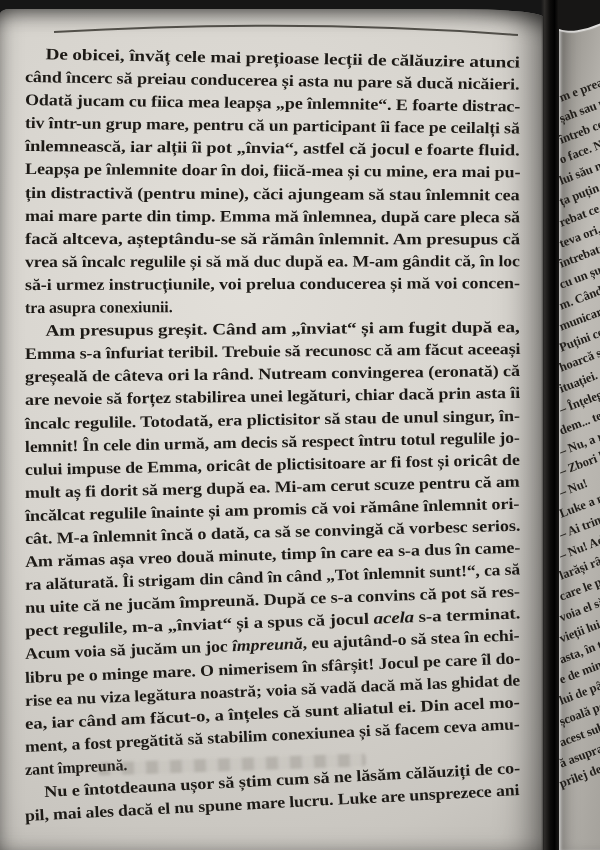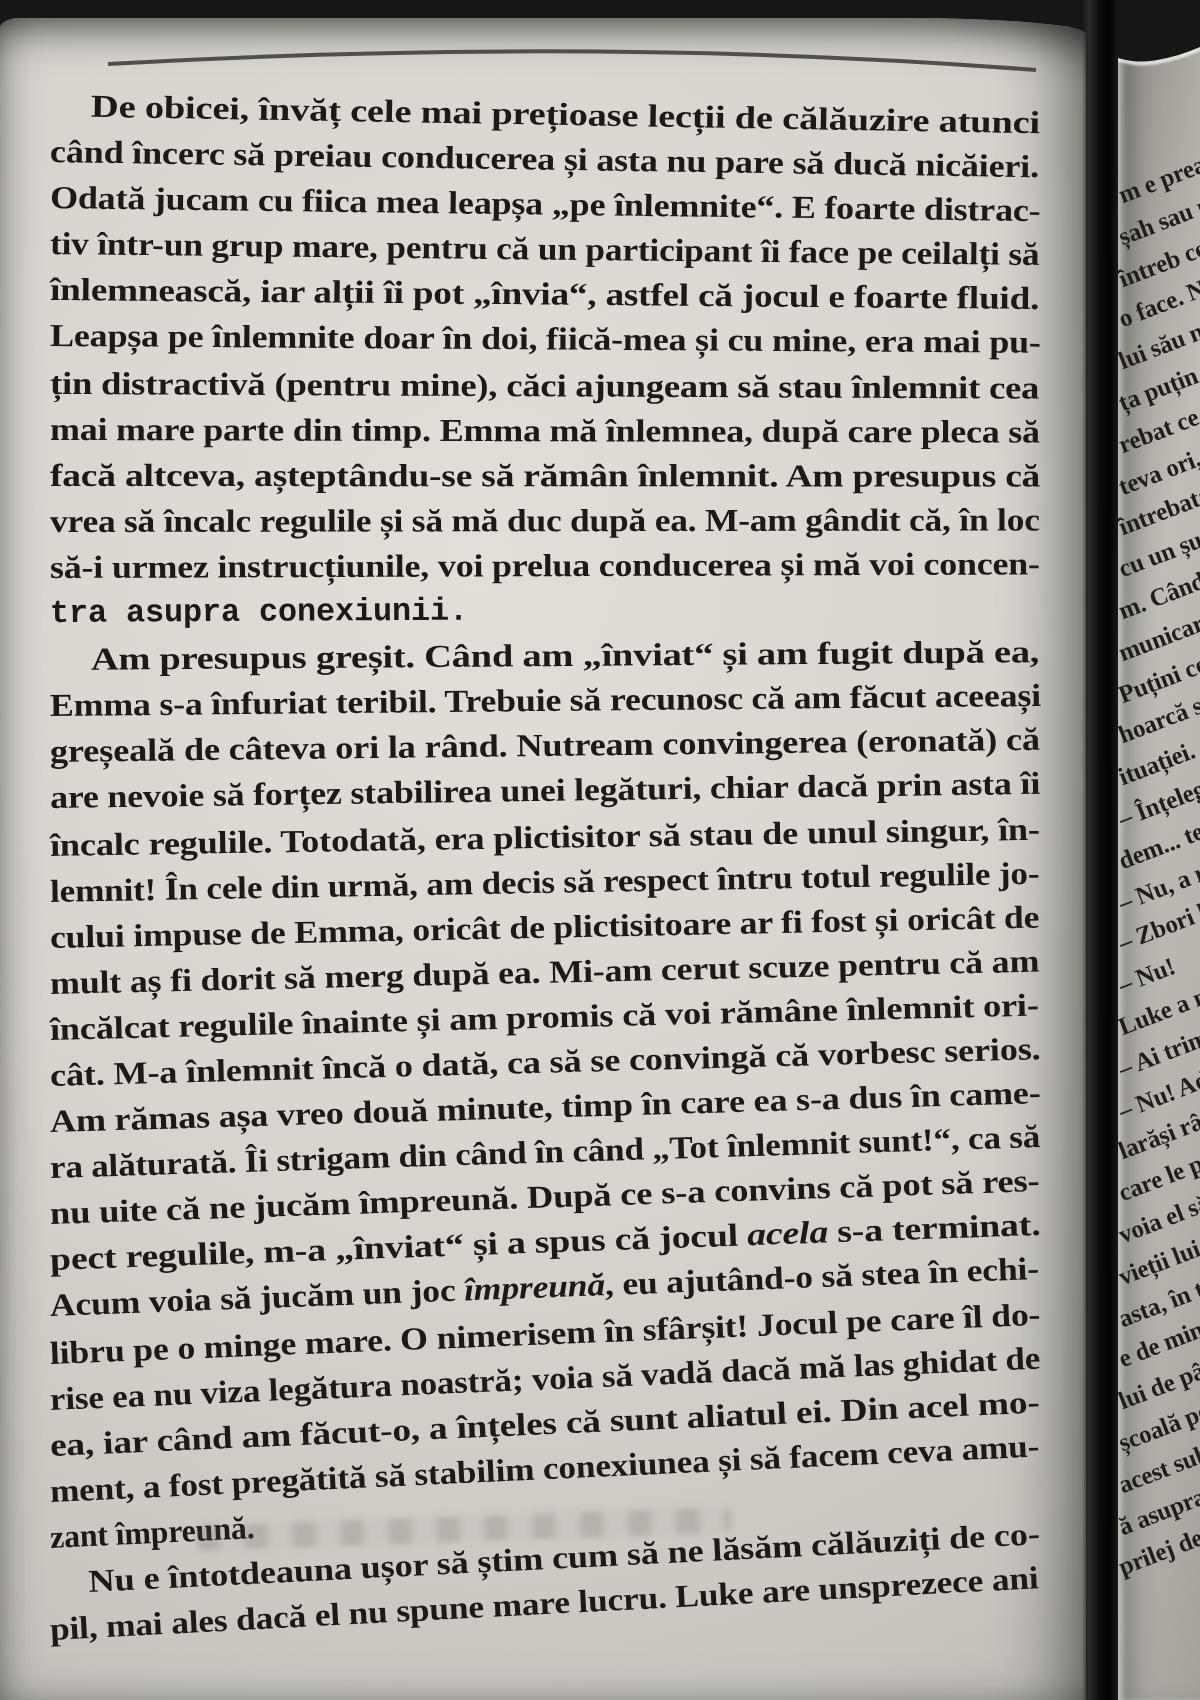--- a/index.html
+++ b/index.html
@@ -82,21 +82,21 @@
         <div class="line" style="transform: rotate(0.88deg) scaleX(1.1301);">când încerc să preiau conducerea și asta nu pare să ducă nicăieri.</div>
         <div class="line" style="transform: rotate(0.76deg) scaleX(1.1276);">Odată jucam cu fiica mea leapșa „pe înlemnite“. E foarte distrac-</div>
         <div class="line" style="transform: rotate(0.64deg) scaleX(1.1074);">tiv într-un grup mare, pentru că un participant îi face pe ceilalți să</div>
         <div class="line" style="transform: rotate(0.52deg) scaleX(1.1647);">înlemnească, iar alții îi pot „învia“, astfel că jocul e foarte fluid.</div>
         <div class="line" style="transform: rotate(0.39deg) scaleX(1.1276);">Leapșa pe înlemnite doar în doi, fiică-mea și cu mine, era mai pu-</div>
         <div class="line" style="transform: rotate(0.27deg) scaleX(1.1458);">țin distractivă (pentru mine), căci ajungeam să stau înlemnit cea</div>
         <div class="line" style="transform: rotate(0.15deg) scaleX(1.125);">mai mare parte din timp. Emma mă înlemnea, după care pleca să</div>
         <div class="line" style="transform: rotate(0.03deg) scaleX(1.173);">facă altceva, așteptându-se să rămân înlemnit. Am presupus că</div>
         <div class="line" style="transform: rotate(-0.09deg) scaleX(1.1074);">vrea să încalc regulile și să mă duc după ea. M-am gândit că, în loc</div>
         <div class="line" style="transform: rotate(-0.21deg) scaleX(1.125);">să-i urmez instrucțiunile, voi prelua conducerea și mă voi concen-</div>
-        <div class="line para-end" style="transform: rotate(-0.33deg) scaleX(1); font-family: Liberation Mono, monospace;">tra asupra conexiunii.</div>
+        <div class="line para-end" style="transform: rotate(-0.33deg) scaleX(1);">tra asupra conexiunii.</div>
         <div class="line para-start" style="transform: rotate(-0.45deg) scaleX(1.2015);">Am presupus greșit. Când am „înviat“ și am fugit după ea,</div>
         <div class="line" style="transform: rotate(-0.58deg) scaleX(1.1199);">Emma s-a înfuriat teribil. Trebuie să recunosc că am făcut aceeași</div>
         <div class="line" style="transform: rotate(-0.7deg) scaleX(1.1379);">greșeală de câteva ori la rând. Nutream convingerea (eronată) că</div>
         <div class="line" style="transform: rotate(-0.82deg) scaleX(1.125);">are nevoie să forțez stabilirea unei legături, chiar dacă prin asta îi</div>
         <div class="line" style="transform: rotate(-0.94deg) scaleX(1.1379);">încalc regulile. Totodată, era plictisitor să stau de unul singur, în-</div>
         <div class="line" style="transform: rotate(-1.06deg) scaleX(1.1024);">lemnit! În cele din urmă, am decis să respect întru totul regulile jo-</div>
         <div class="line" style="transform: rotate(-1.18deg) scaleX(1.1199);">cului impuse de Emma, oricât de plictisitoare ar fi fost și oricât de</div>
         <div class="line" style="transform: rotate(-1.3deg) scaleX(1.125);">mult aș fi dorit să merg după ea. Mi-am cerut scuze pentru că am</div>
         <div class="line" style="transform: rotate(-1.42deg) scaleX(1.1379);">încălcat regulile înainte și am promis că voi rămâne înlemnit ori-</div>
         <div class="line" style="transform: rotate(-1.55deg) scaleX(1.1353);">cât. M-a înlemnit încă o dată, ca să se convingă că vorbesc serios.</div>

